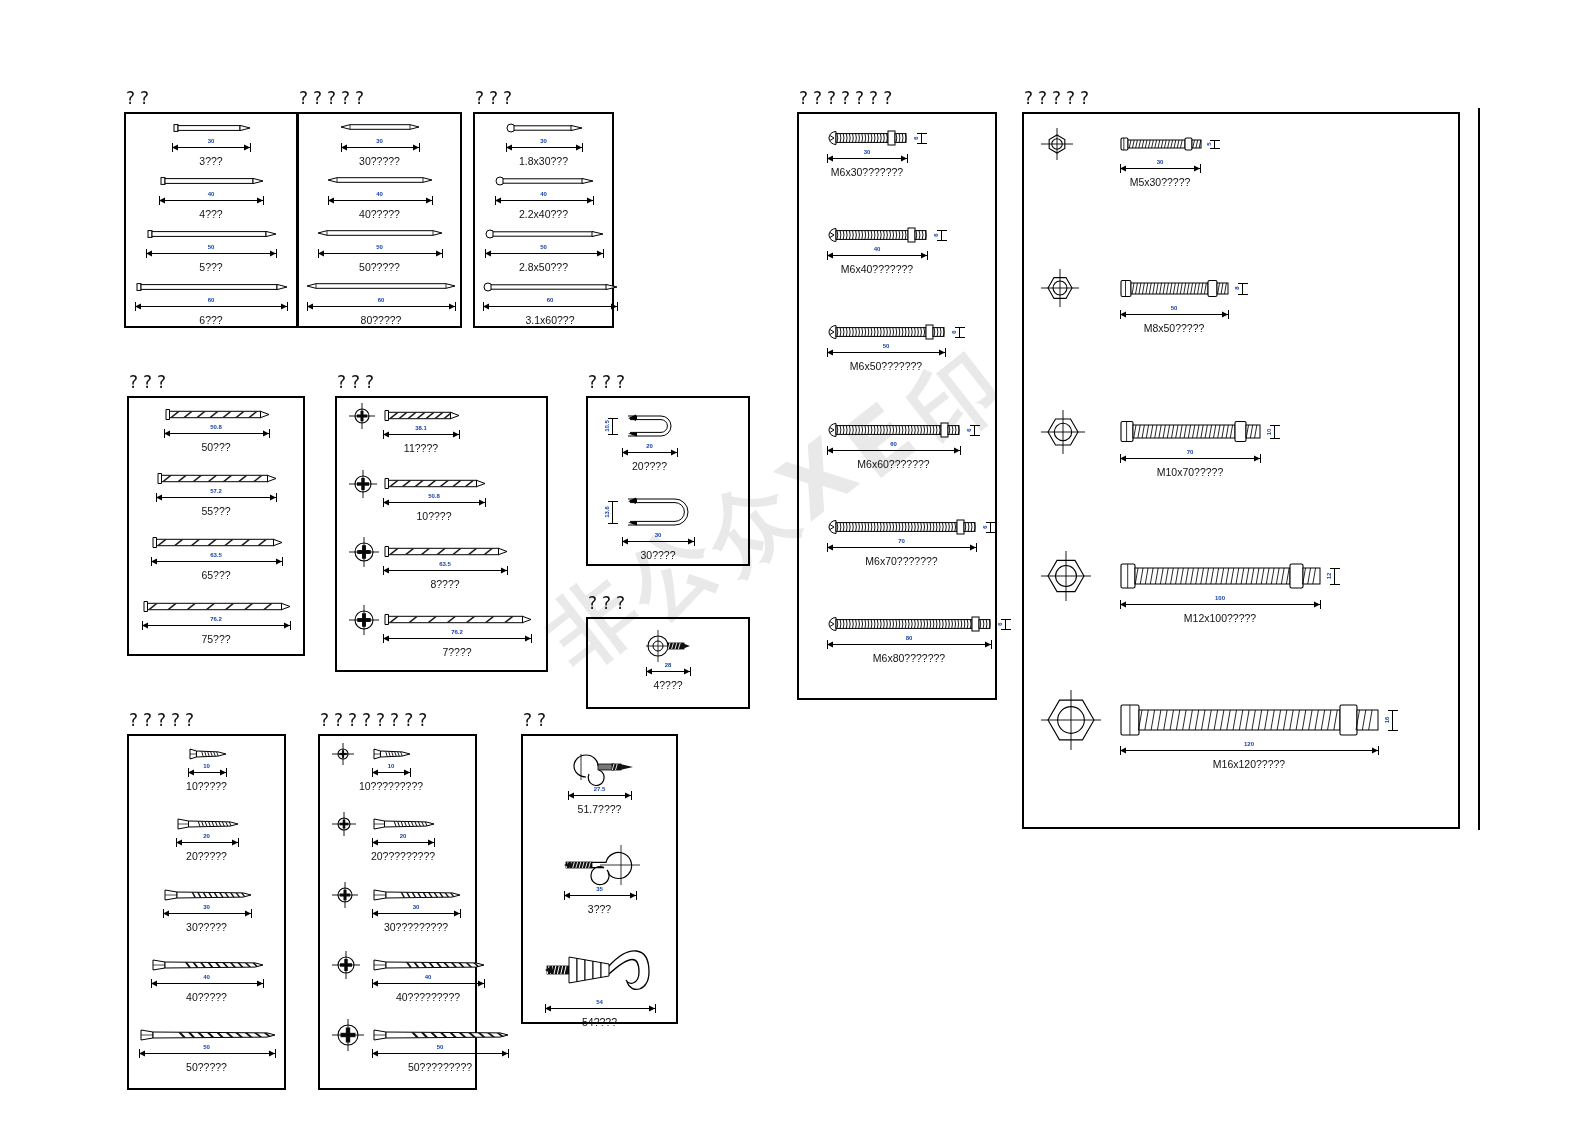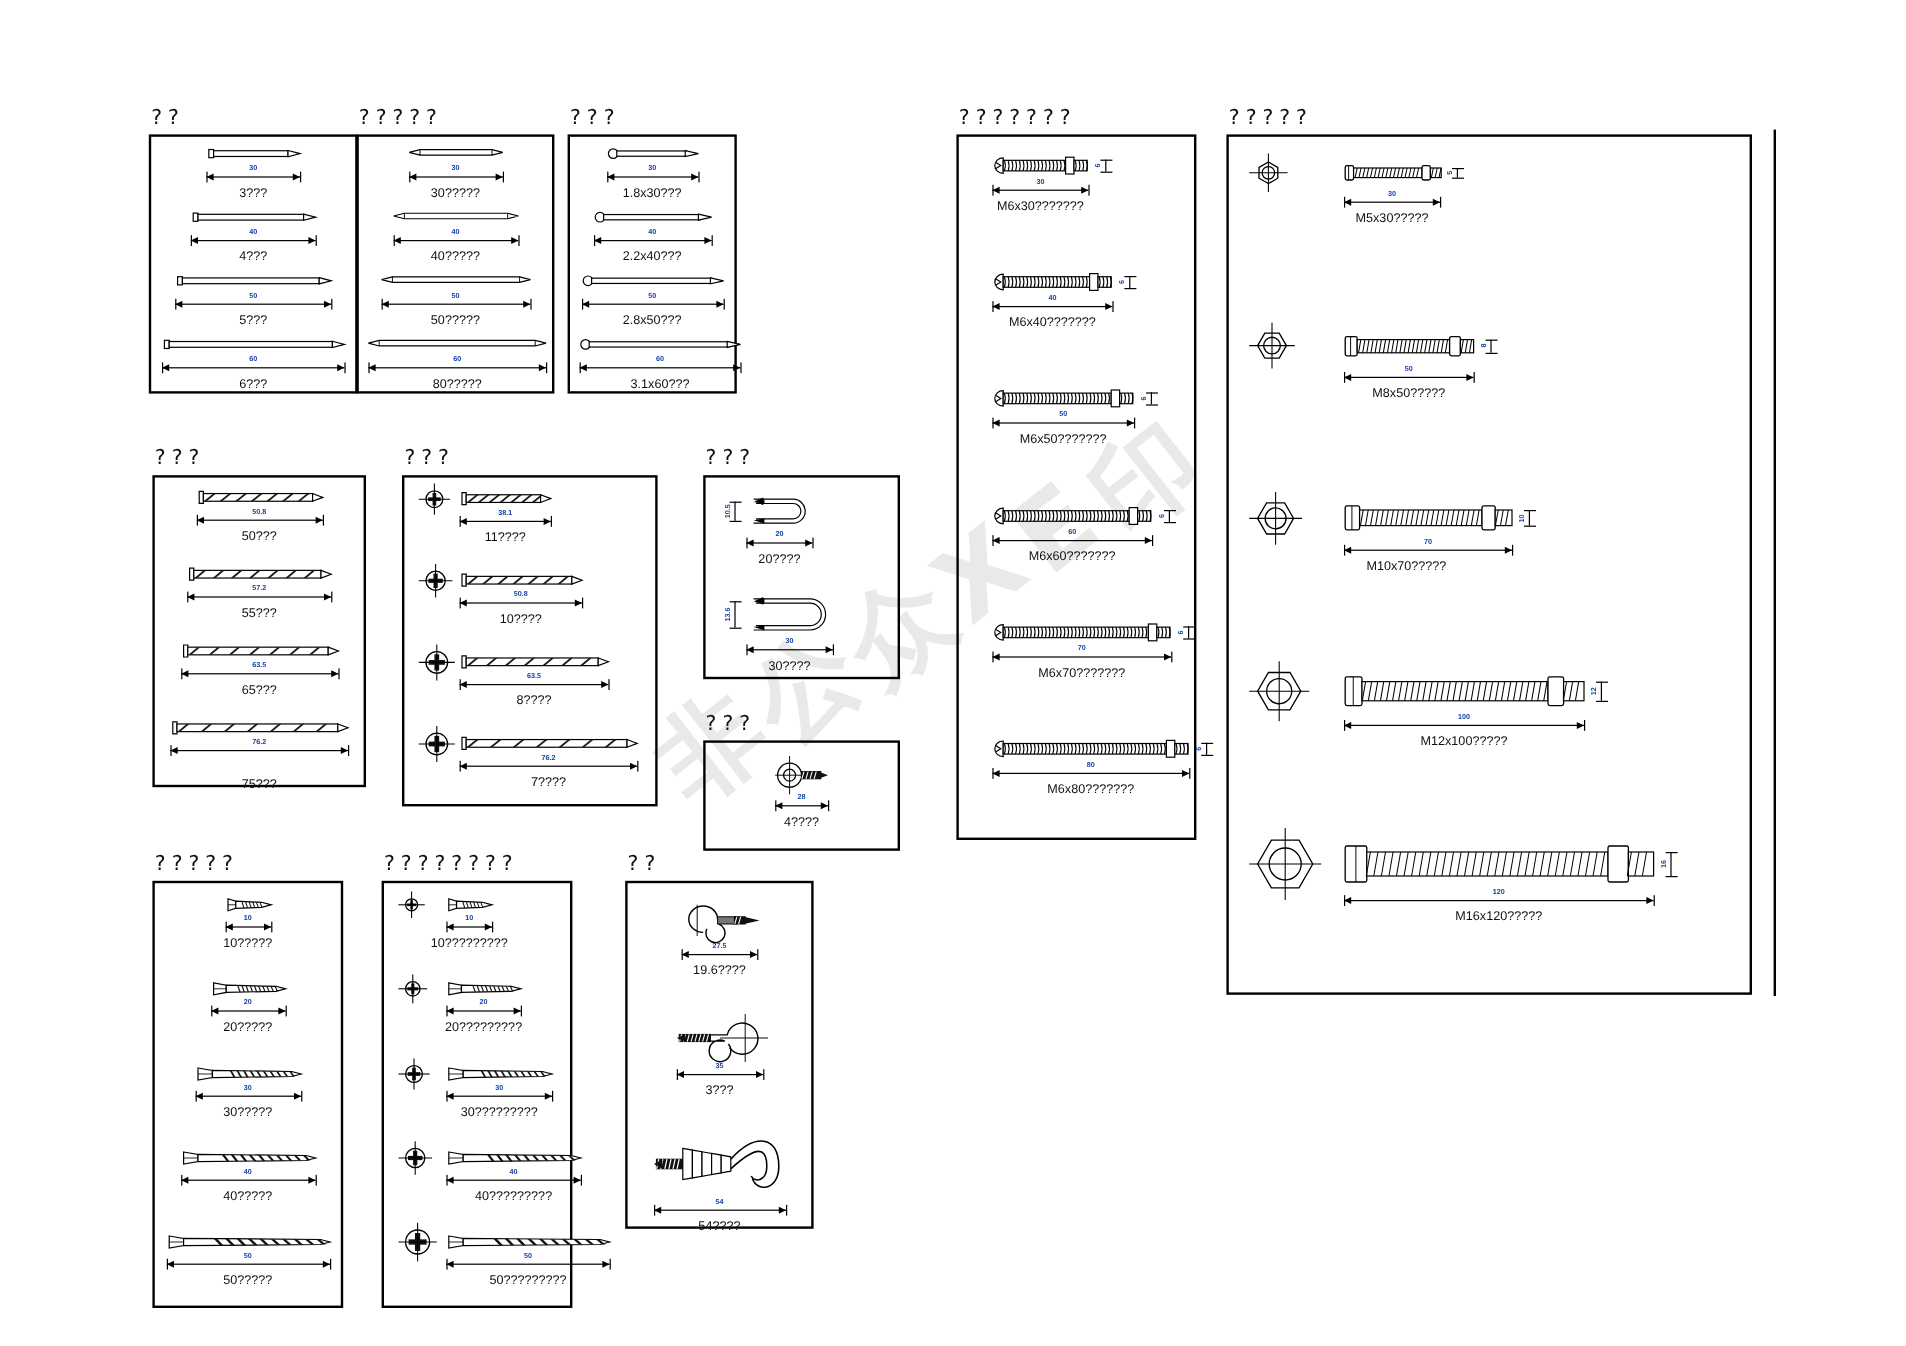--- a/index.html
+++ b/index.html
@@ -368,21 +368,21 @@
             </svg>
           </div>
           <div class="dimline" style="left:13px;top:226.96px;width:148px;"></div>
           <div class="tick" style="left:13px;top:222.96px;height:9px;"></div>
           <div class="tick" style="left:161px;top:222.96px;height:9px;"></div>
           <svg style="position:absolute;left:13px;top:223.96px;" width="149" height="7">
             <path d="M0 3.5 L6 0.6 L6 6.4 Z" fill="#000"></path>
             <path d="M148 3.5 L142 0.6 L142 6.4 Z" fill="#000"></path>
           </svg>
           <div class="dimnum" style="left:87px;top:217.96px;transform:translateX(-50%);">76.2</div>
-          <div class="item-label" style="left:87px;top:234.96px;transform:translateX(-50%);margin-top:15px;">75???</div>
+          <div class="item-label" style="left:87px;top:234.96px;transform:translateX(-50%);">75???</div>
         </div>
       </div>
       <div class="panel-title" style="left:337px;top:372px;">???</div>
       <div class="panel" style="left:335px;top:396px;width:209px;height:272px;">
         <div class="item" style="left:0;top:0;width:209px;height:272px;">
           <div style="position:absolute;left:10px;top:17.520000000000003px;transform:translateY(-50%);">
             <svg width="30" height="30" viewBox="0 0 30 30">
               <circle cx="15" cy="15" r="7" fill="#fff" stroke="#000" stroke-width="1.1"></circle>
               <rect x="13.46" y="9.75" width="3.08" height="10.5" fill="#111"></rect>
               <rect x="9.75" y="13.46" width="10.5" height="3.08" fill="#111"></rect>
@@ -1114,21 +1114,21 @@
           <div class="dimline" style="left:246px;top:324.164px;width:10px;height:1px;"></div>
           <div class="dimnum vert" style="left:242px;top:317.664px;transform:translateY(-50%) rotate(180deg);">10</div>
           <div class="dimline" style="left:96px;top:344.164px;width:140px;"></div>
           <div class="tick" style="left:96px;top:340.164px;height:9px;"></div>
           <div class="tick" style="left:236px;top:340.164px;height:9px;"></div>
           <svg style="position:absolute;left:96px;top:341.164px;" width="141" height="7">
             <path d="M0 3.5 L6 0.6 L6 6.4 Z" fill="#000"></path>
             <path d="M140 3.5 L134 0.6 L134 6.4 Z" fill="#000"></path>
           </svg>
           <div class="dimnum" style="left:166px;top:335.164px;transform:translateX(-50%);">70</div>
-          <div class="item-label" style="left:148px;top:352.164px;transform:translateX(-50%);">M10x70?????</div>
+          <div class="item-label" style="left:166px;top:352.164px;transform:translateX(-50%);">M10x70?????</div>
         </div>
         <div class="item" style="left:0;top:0;width:434px;height:713px;">
           <div style="position:absolute;left:14px;top:461.76399999999995px;transform:translateY(-50%);">
             <svg width="56" height="56" viewBox="0 0 56 56">
               <polygon points="46.0,28.0 37.0,43.6 19.0,43.6 10.0,28.0 19.0,12.4 37.0,12.4" fill="#fff" stroke="#000" stroke-width="1.1"></polygon>
               <circle cx="28" cy="28" r="10.44" fill="none" stroke="#000" stroke-width="1.1"></circle>
               <line x1="3" y1="28" x2="53" y2="28" stroke="#000" stroke-width="0.9"></line>
               <line x1="28" y1="3" x2="28" y2="53" stroke="#000" stroke-width="0.9"></line>
             </svg>
           </div>
@@ -1596,21 +1596,21 @@
             </svg>
           </div>
           <div class="dimline" style="left:45px;top:59.346666666666664px;width:63px;"></div>
           <div class="tick" style="left:45px;top:55.346666666666664px;height:9px;"></div>
           <div class="tick" style="left:108px;top:55.346666666666664px;height:9px;"></div>
           <svg style="position:absolute;left:45px;top:56.346666666666664px;" width="64" height="7">
             <path d="M0 3.5 L6 0.6 L6 6.4 Z" fill="#000"></path>
             <path d="M63 3.5 L57 0.6 L57 6.4 Z" fill="#000"></path>
           </svg>
           <div class="dimnum" style="left:76.5px;top:50.346666666666664px;transform:translateX(-50%);">27.5</div>
-          <div class="item-label" style="left:76.5px;top:67.34666666666666px;transform:translateX(-50%);">19.6????</div>
+          <div class="item-label" style="left:76.5px;top:67.34666666666666px;transform:translateX(-50%);">51.7????</div>
         </div>
         <div class="item" style="left:0;top:0;width:153px;height:286px;">
           <div style="position:absolute;left:40.5px;top:108.67999999999999px;">
             <svg width="76" height="40" viewBox="0 0 76 40">
               <rect x="2" y="17" width="26" height="6" fill="#111" stroke="#000" stroke-width="0.8"></rect>
               <path d="M4 17 L2.3 23" stroke="#fff" stroke-width="0.9"></path>
               <path d="M7.2 17 L5.5 23" stroke="#fff" stroke-width="0.9"></path>
               <path d="M10.4 17 L8.700000000000001 23" stroke="#fff" stroke-width="0.9"></path>
               <path d="M13.600000000000001 17 L11.900000000000002 23" stroke="#fff" stroke-width="0.9"></path>
               <path d="M16.8 17 L15.100000000000001 23" stroke="#fff" stroke-width="0.9"></path>

